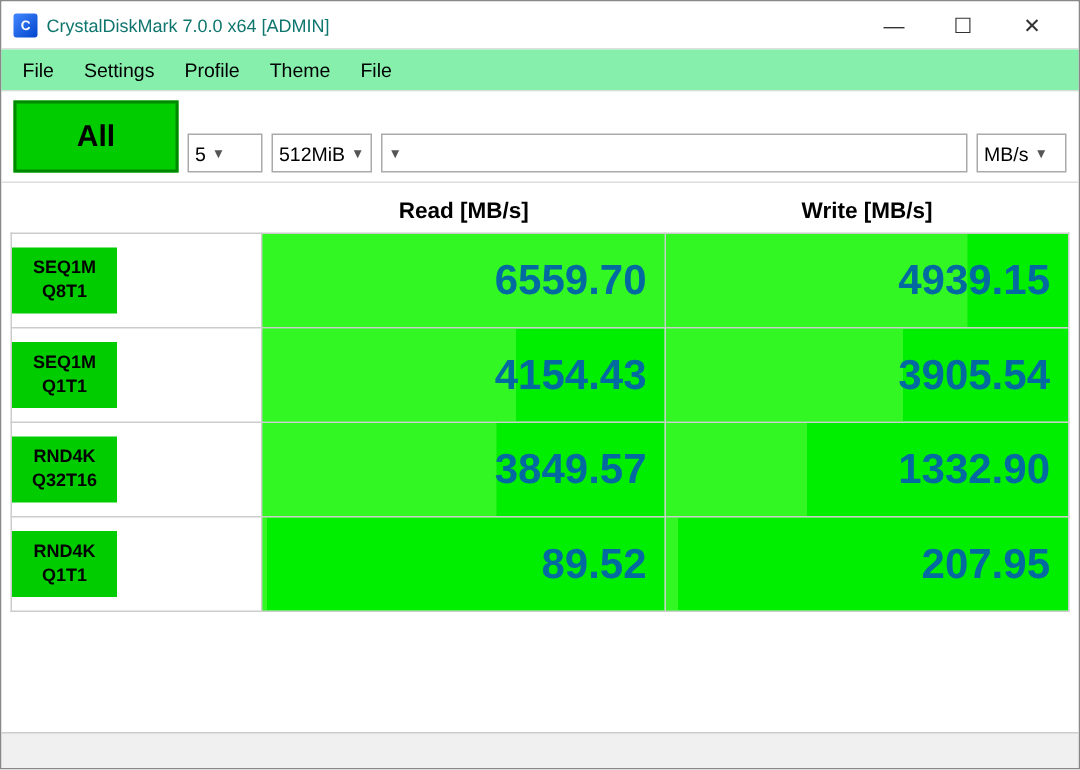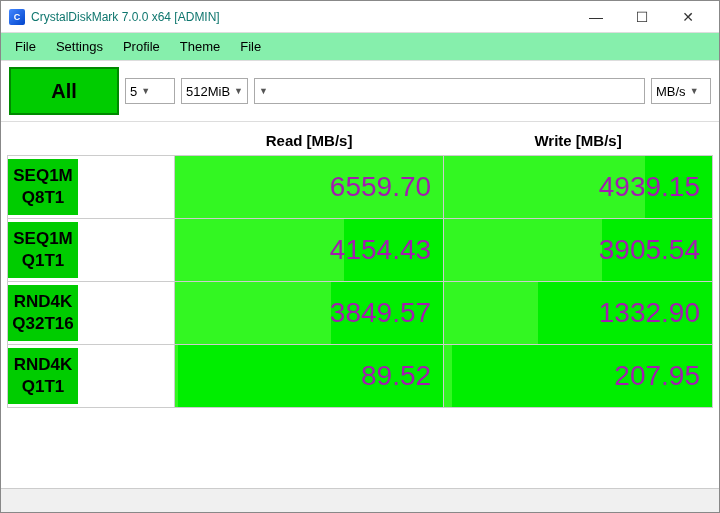--- a/index.html
+++ b/index.html
@@ -75,21 +75,21 @@
     }
     .menu-item {
       padding: 3px 10px;
       font-size: 13px;
       cursor: pointer;
       color: #000;
       border-radius: 2px;
     }
     .toolbar {
       display: flex;
-      align-items: center;
+      align-items: flex-end;
       padding: 6px 8px;
       gap: 6px;
       background: #ffffff;
       border-bottom: 1px solid #ddd;
     }
     .all-btn {
       background: #00cc00;
       color: #000;
       font-weight: bold;
       font-size: 20px;
@@ -136,21 +136,21 @@
       color: #000;
     }
     .bench-table td {
       border: 1px solid #ccc;
       padding: 0;
     }
     .row-label {
       background: #00cc00;
       color: #000;
       font-weight: bold;
-      font-size: 17px;
+      font-size: 12px;
       text-align: center;
       padding: 6px 4px;
       width: 70px;
       line-height: 1.3;
     }
     .bench-cell {
       background: #00ee00;
       text-align: right;
       padding: 0 12px 0 0;
       height: 62px;
@@ -162,22 +162,22 @@
       left: 0;
       top: 0;
       bottom: 0;
       background: #66ff44;
       opacity: 0.5;
     }
     .bench-cell .value {
       position: relative;
       z-index: 1;
       font-size: 28px;
-      font-weight: normal;
-      color: #a21caf;
+      font-weight: bold;
+      color: #0369a1;
       line-height: 62px;
     }
     .status-bar {
       height: 24px;
       background: #f0f0f0;
       border-top: 1px solid #ccc;
     }
   </style>
 </head>
 <body>

